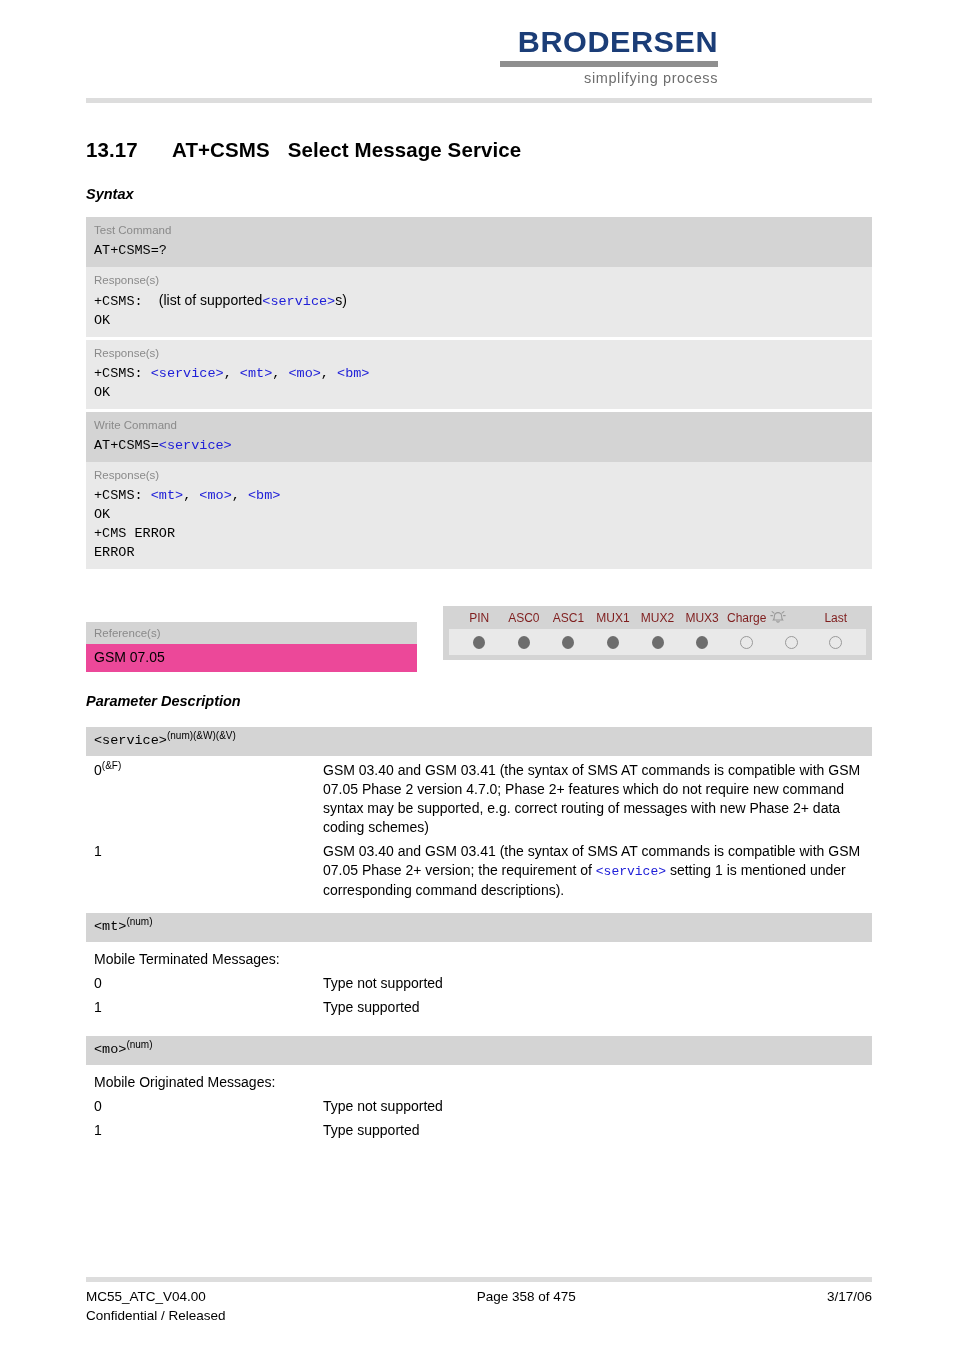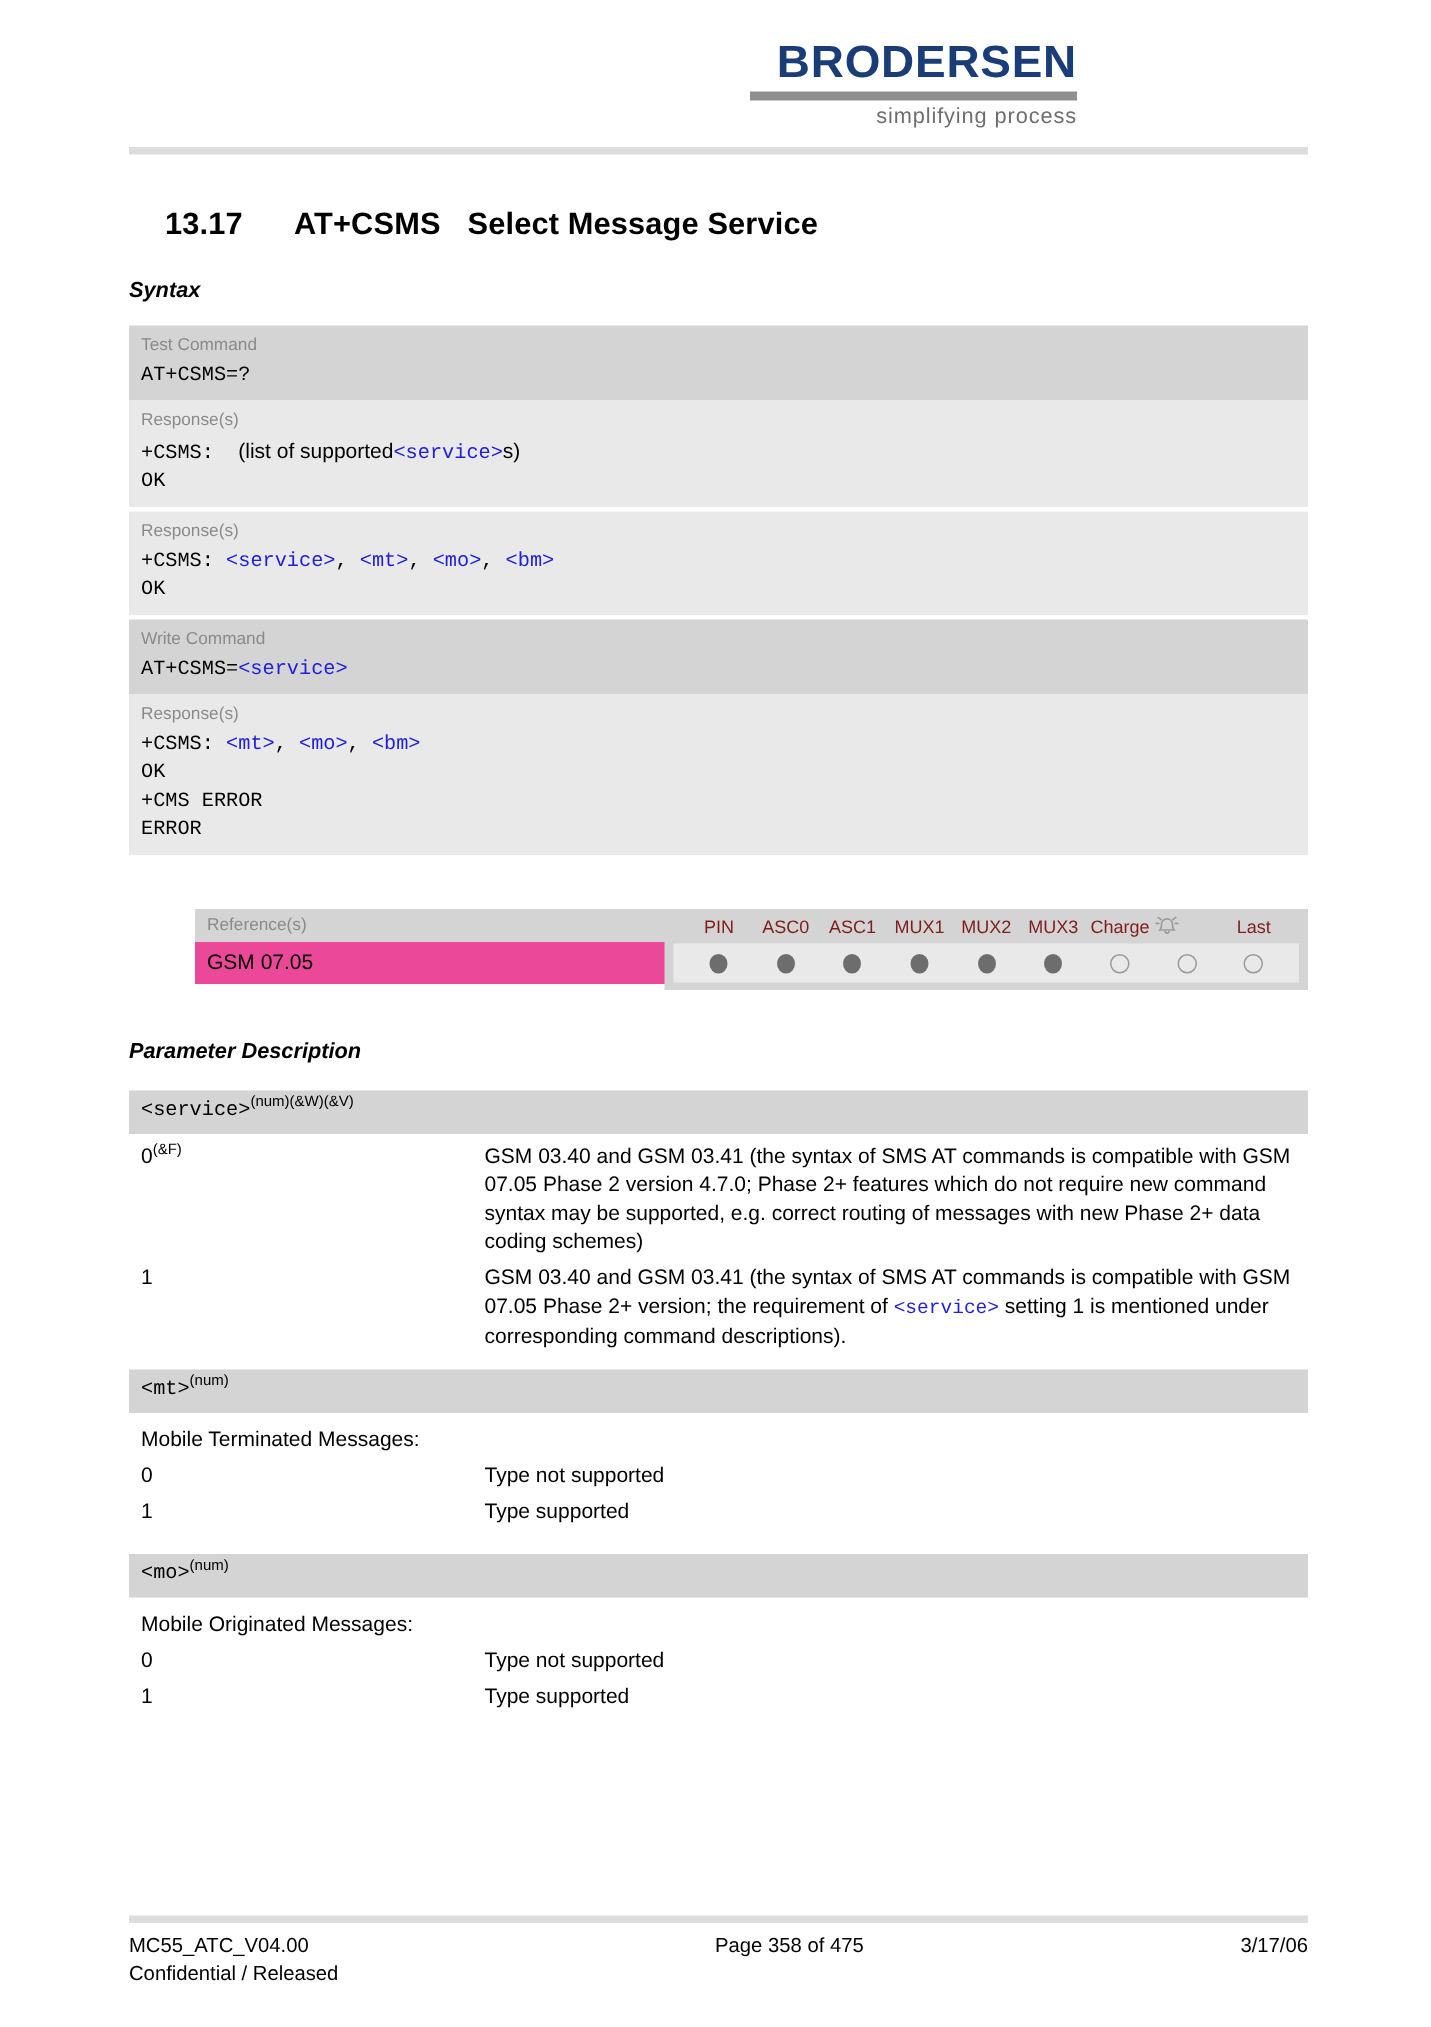--- a/index.html
+++ b/index.html
@@ -70,21 +70,20 @@
 
   
   .chapter-title {
     position: absolute;
     left: 86px;
     top: 138px;
     font-size: 20.5px;
     font-weight: bold;
     letter-spacing: 0.1px;
     white-space: nowrap;
-    margin-left: 24px;
   }
   .chapter-num { display: inline-block; width: 86px; }
   .chapter-cmd { display: inline-block; margin-right: 18px; }
 
   .sec-heading {
     position: absolute;
     left: 86px;
     font-size: 14.5px;
     font-weight: bold;
     font-style: italic;
@@ -130,23 +129,22 @@
   
   .refrow {
     position: absolute;
     left: 86px;
     top: 606px;
     width: 786px;
     height: 49px;
   }
   .refbox {
     position: absolute;
-    left: 0; top: 0;
+    left: 0; top: 16px;
     width: 331px;
-    margin-left: 44px;
   }
   .refbox .lblbar {
     background: #d4d4d4;
     padding: 4px 8px 3px 8px;
     font-size: 11.5px;
     color: #8a8a8a;
     line-height: 15px;
   }
   .refbox .refval {
     background: #ec4899;

